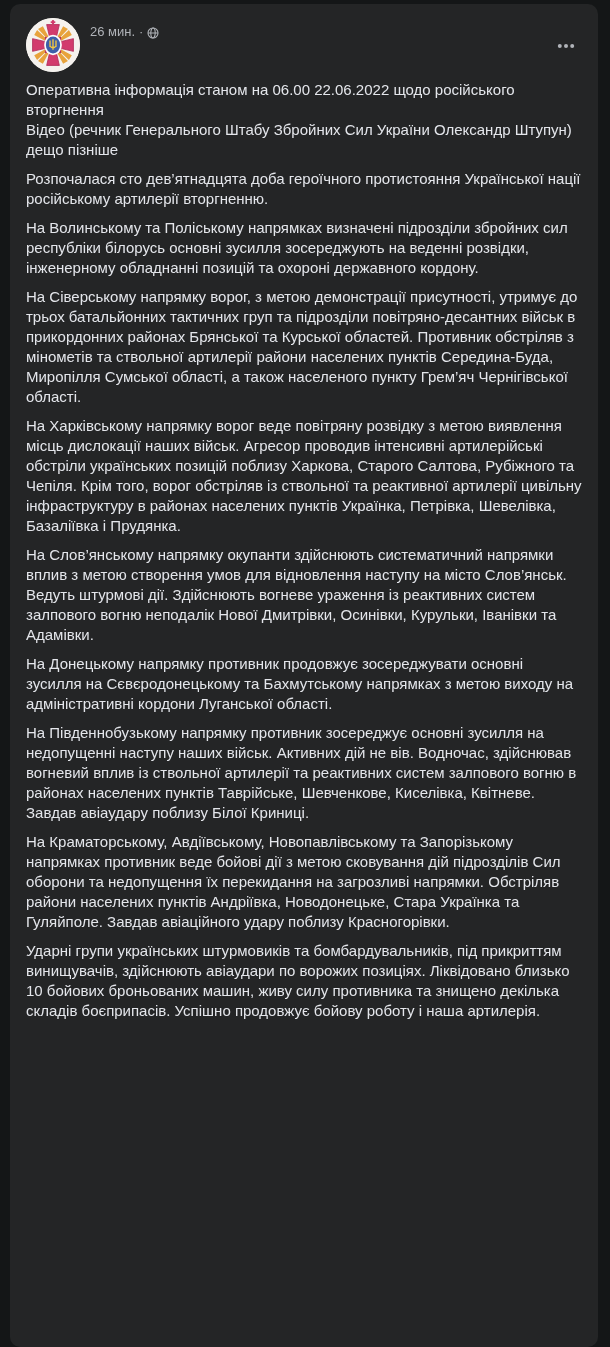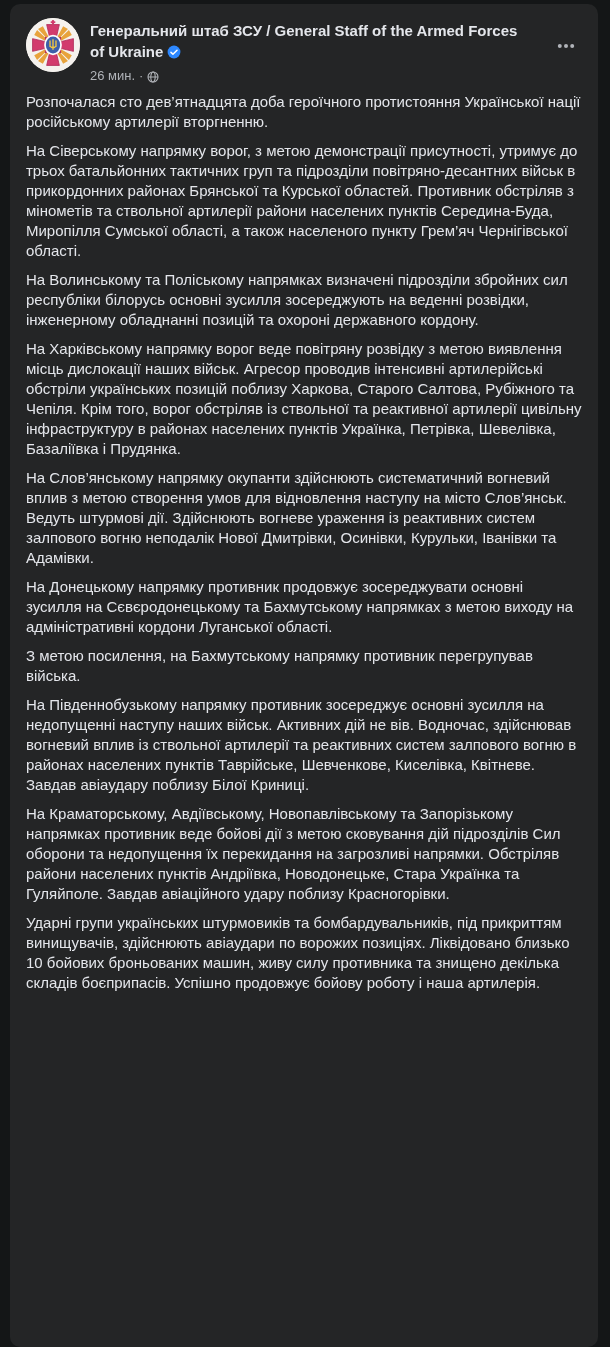--- a/index.html
+++ b/index.html
@@ -109,28 +109,20 @@
         </g>
         <rect x="26.9" y="2.2" width="2.2" height="4.6" fill="#d23b6d"></rect>
         <rect x="25.6" y="3.4" width="4.8" height="1.8" fill="#d23b6d"></rect>
         <ellipse cx="28" cy="28" rx="9.2" ry="10.6" fill="#fdfdfd"></ellipse>
         <ellipse cx="28" cy="28" rx="7.4" ry="8.8" fill="#3d5fa8"></ellipse>
         <path d="M24.9 23.8 V29.5 M28 22.6 V32.4 M31.1 23.8 V29.5 M24.9 29.2 Q28 32.6 31.1 29.2" stroke="#f3c73f" stroke-width="1.4" fill="none" stroke-linecap="round"></path>
       </svg>
     </div>
 
     <div class="head-mid">
-      <div class="name-line">
-        <span class="page-name">Генеральний штаб ЗСУ / General Staff of the Armed Forces of Ukraine</span><span class="verified">
-          <svg width="14" height="14" viewBox="0 0 24 24">
-            <circle cx="12" cy="12" r="11" fill="#2d88ff"></circle>
-            <path d="M6.8 12.6 L10.2 15.9 L17.2 9" stroke="#ffffff" stroke-width="2.6" fill="none" stroke-linecap="round" stroke-linejoin="round"></path>
-          </svg>
-        </span>
-      </div>
       <div class="meta">
         <span class="timestamp">26 мин.</span>
         <span class="sep">·</span>
         <span class="globe">
           <svg width="12" height="12" viewBox="0 0 12 12" fill="none" stroke="#b0b3b8" stroke-width="1.1">
             <circle cx="6" cy="6" r="5"></circle>
             <ellipse cx="6" cy="6" rx="2.2" ry="5"></ellipse>
             <line x1="1" y1="6" x2="11" y2="6"></line>
           </svg>
         </span>
@@ -143,26 +135,27 @@
           <circle cx="3.8" cy="10" r="2"></circle>
           <circle cx="10" cy="10" r="2"></circle>
           <circle cx="16.2" cy="10" r="2"></circle>
         </svg>
       </span>
     </button>
 
   </header>
 
   <div class="post-text">
+    <p>Оперативна інформація станом на 06.00 22.06.2022 щодо російського вторгнення
+Відео (речник Генерального Штабу Збройних Сил України Олександр Штупун) дещо пізніше</p>
     <p>Розпочалася сто дев’ятнадцята доба героїчного протистояння Української нації російському артилерії вторгненню.</p>
+    <p>На Волинському та Поліському напрямках визначені підрозділи збройних сил республіки білорусь основні зусилля зосереджують на веденні розвідки, інженерному обладнанні позицій та охороні державного кордону.</p>
     <p>На Сіверському напрямку ворог, з метою демонстрації присутності, утримує до трьох батальйонних тактичних груп та підрозділи повітряно-десантних військ в прикордонних районах Брянської та Курської областей. Противник обстріляв з мінометів та ствольної артилерії райони населених пунктів Середина-Буда, Миропілля Сумської області, а також населеного пункту Грем’яч Чернігівської області.</p>
-    <p>На Волинському та Поліському напрямках визначені підрозділи збройних сил республіки білорусь основні зусилля зосереджують на веденні розвідки, інженерному обладнанні позицій та охороні державного кордону.</p>
     <p>На Харківському напрямку ворог веде повітряну розвідку з метою виявлення місць дислокації наших військ. Агресор проводив інтенсивні артилерійські обстріли українських позицій поблизу Харкова, Старого Салтова, Рубіжного та Чепіля. Крім того, ворог обстріляв  із ствольної та реактивної артилерії цивільну інфраструктуру в районах населених пунктів Українка, Петрівка, Шевелівка, Базаліївка і Прудянка.</p>
-    <p>На Слов’янському напрямку окупанти здійснюють систематичний вогневий вплив з метою створення умов для відновлення наступу на місто Слов’янськ. Ведуть штурмові дії. Здійснюють вогневе ураження із реактивних систем залпового вогню неподалік Нової Дмитрівки, Осинівки, Курульки, Іванівки та Адамівки.</p>
+    <p>На Слов’янському напрямку окупанти здійснюють систематичний напрямки вплив з метою створення умов для відновлення наступу на місто Слов’янськ. Ведуть штурмові дії. Здійснюють вогневе ураження із реактивних систем залпового вогню неподалік Нової Дмитрівки, Осинівки, Курульки, Іванівки та Адамівки.</p>
     <p>На Донецькому напрямку противник продовжує зосереджувати основні зусилля на Сєвєродонецькому та Бахмутському напрямках з метою виходу на адміністративні кордони Луганської області.</p>
-    <p>З метою посилення, на Бахмутському напрямку противник перегрупував війська.</p>
     <p>На Південнобузькому напрямку противник зосереджує основні зусилля на недопущенні наступу наших військ. Активних дій не вів. Водночас, здійснював вогневий вплив із ствольної артилерії та реактивних систем залпового вогню в районах населених пунктів Таврійське, Шевченкове, Киселівка, Квітневе. Завдав авіаудару поблизу Білої Криниці.</p>
     <p>На Краматорському, Авдіївському, Новопавлівському та Запорізькому напрямках противник веде бойові дії з метою сковування дій підрозділів Сил оборони та недопущення їх перекидання на загрозливі напрямки. Обстріляв райони населених пунктів Андріївка, Новодонецьке, Стара Українка та Гуляйполе. Завдав авіаційного удару поблизу Красногорівки.</p>
     <p>Ударні групи українських штурмовиків та бомбардувальників, під прикриттям винищувачів, здійснюють авіаудари по ворожих позиціях. Ліквідовано близько 10 бойових броньованих машин, живу силу противника та знищено декілька складів боєприпасів. Успішно продовжує бойову роботу і наша артилерія.</p>
 
   </div>
 
 </div>
 
 </body></html>

